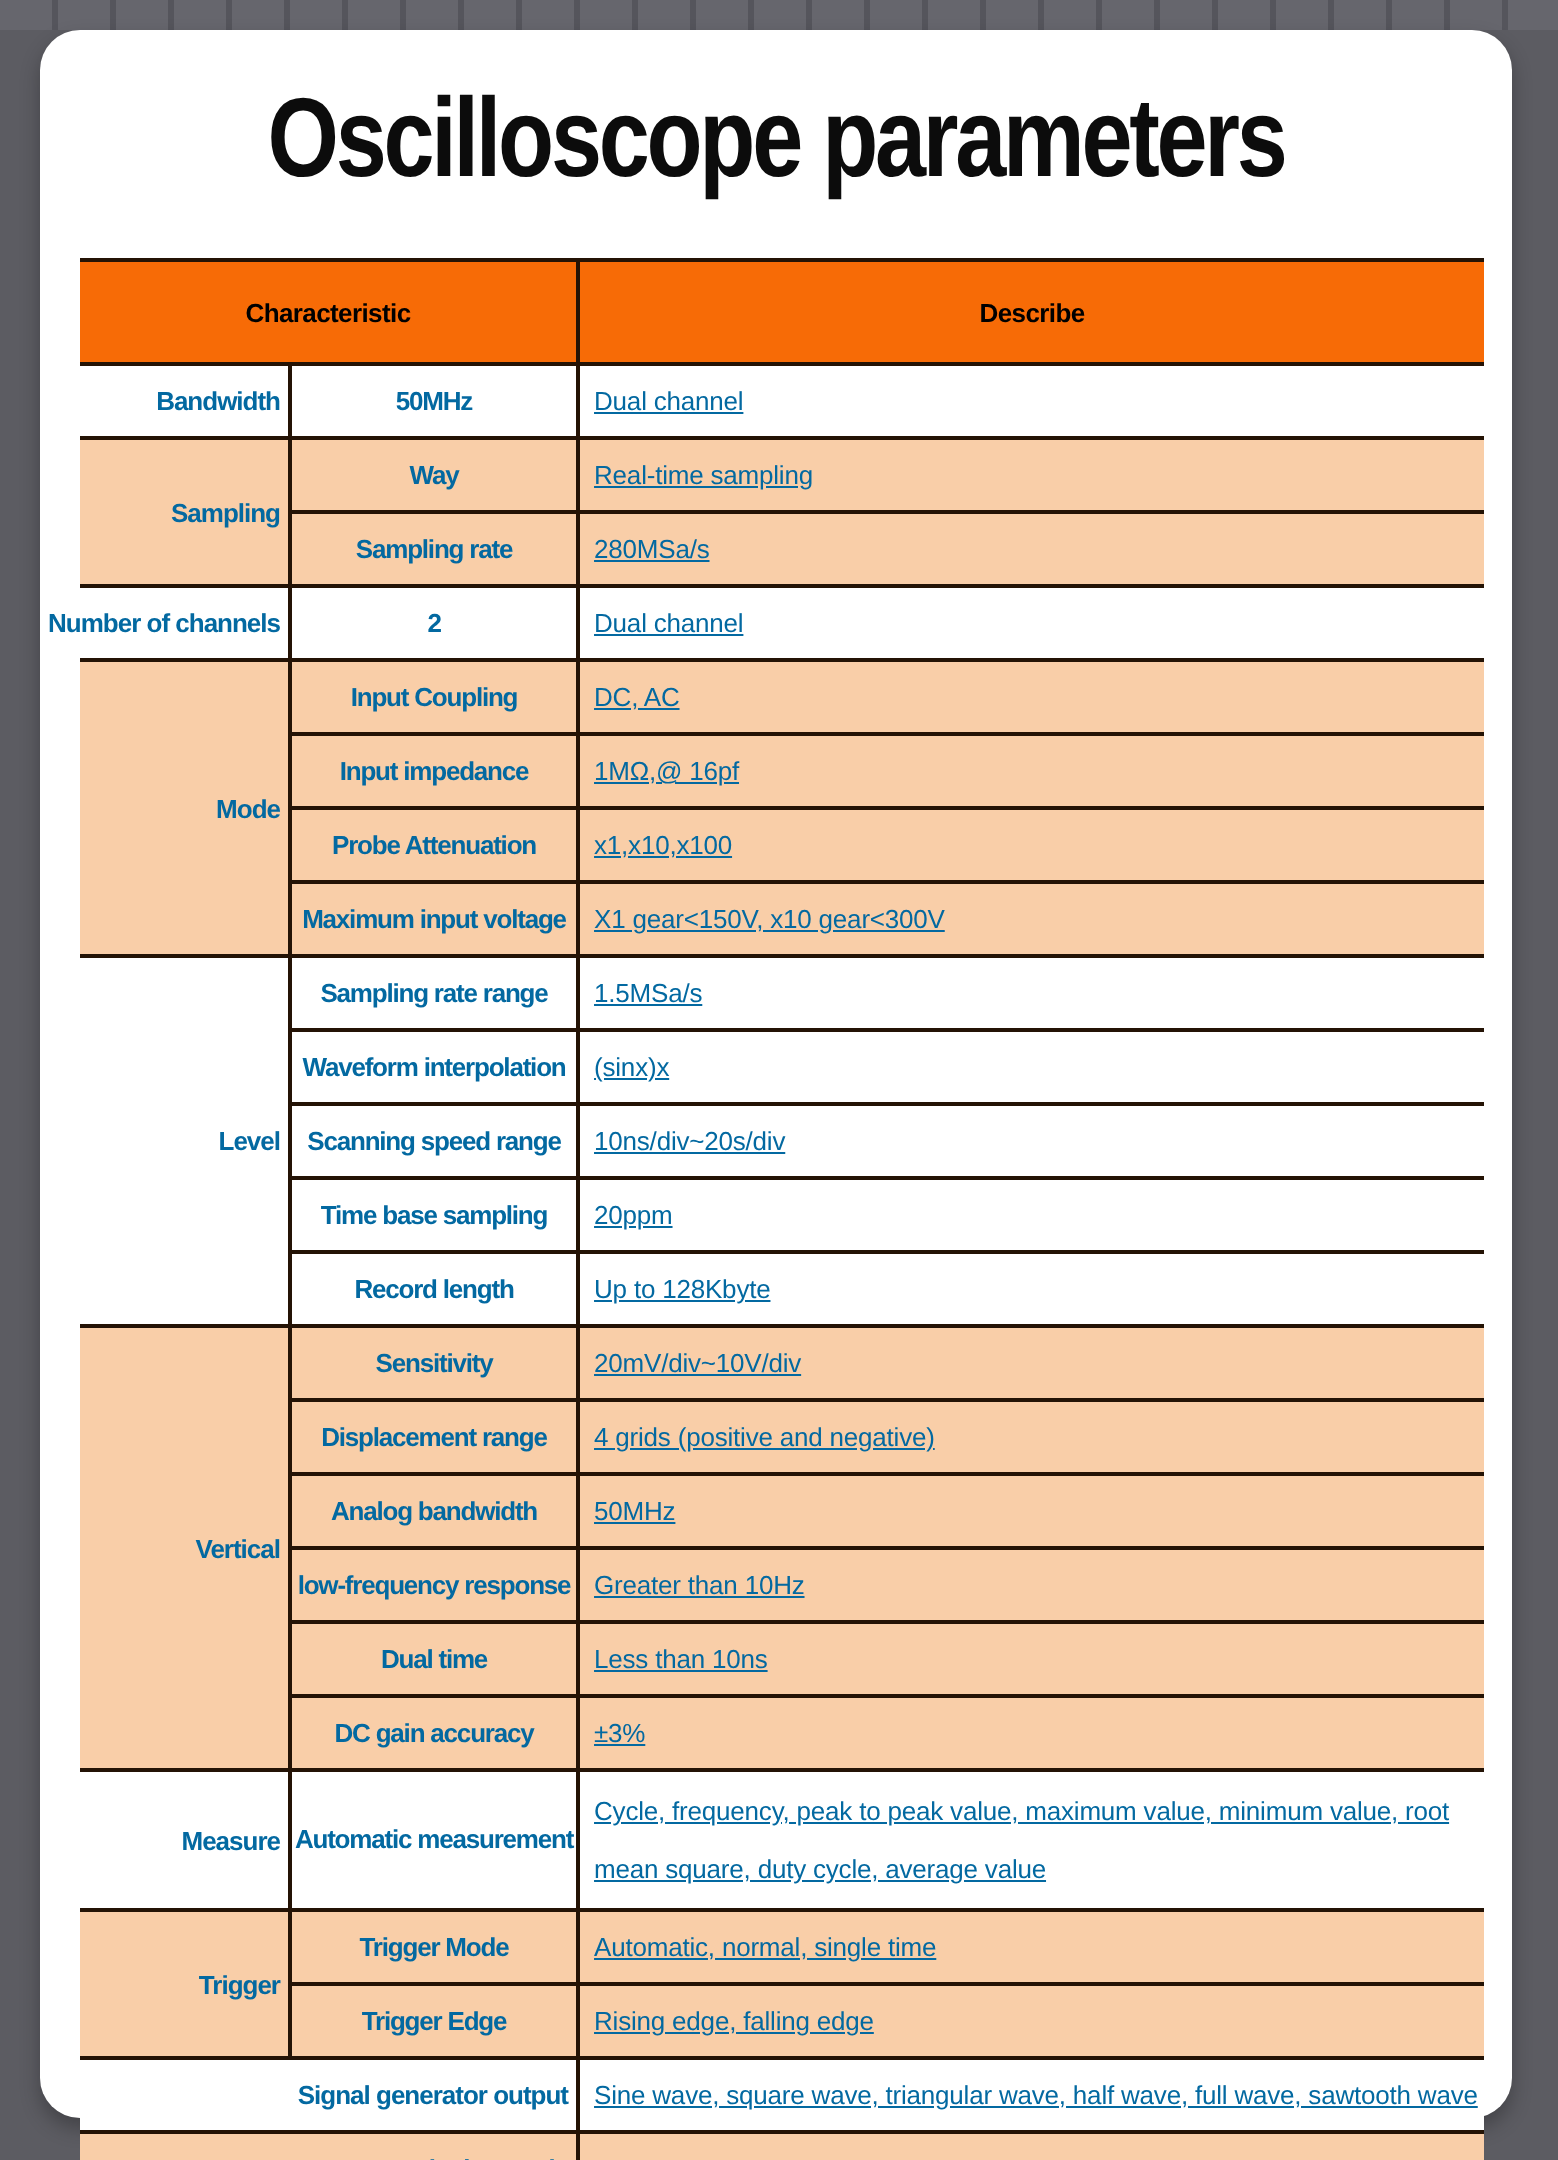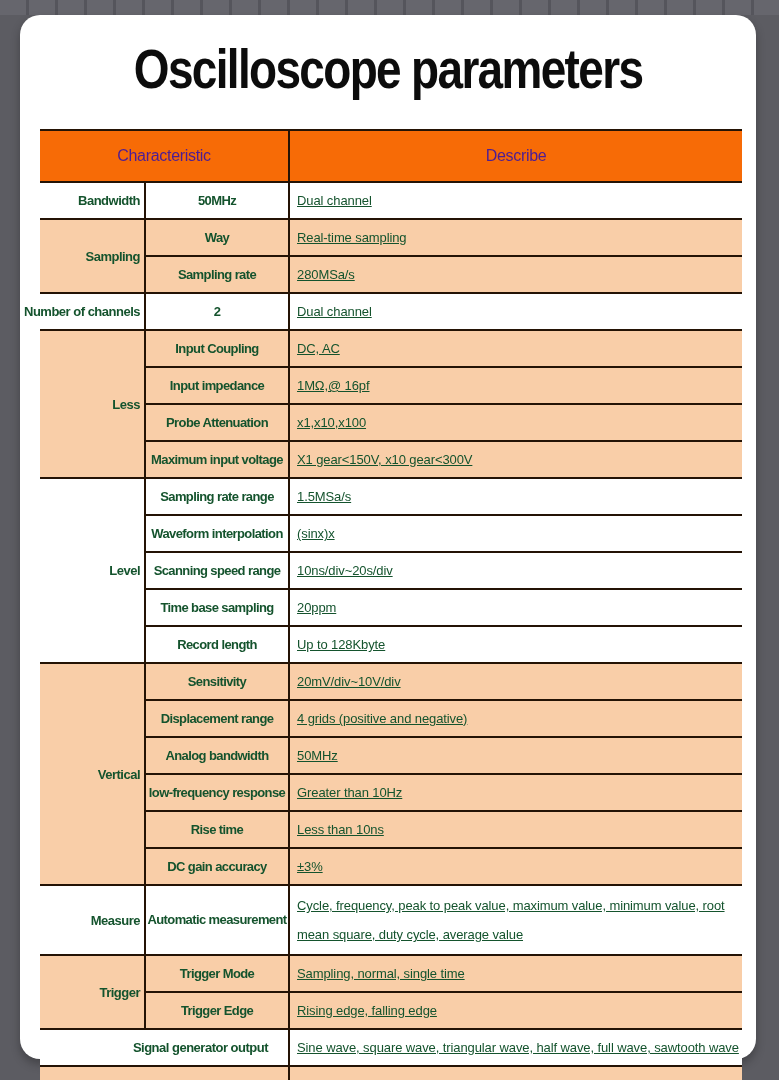--- a/index.html
+++ b/index.html
@@ -10,35 +10,35 @@
          background:repeating-linear-gradient(90deg,#66666d 0 26px,#55555c 26px 29px);}
   .card{position:absolute;left:20px;top:15px;width:736px;height:1044px;background:#ffffff;
         border-radius:20px;box-shadow:0 5px 10px rgba(0,0,0,.28);}
   .title-wrap{position:absolute;left:0;right:0;top:24px;text-align:center;}
   .title-wrap .big{display:inline-block;transform:scaleX(0.82);transform-origin:center;
         font-size:56px;font-weight:800;letter-spacing:-2px;color:#0c0c0c;line-height:60px;
         font-family:"Liberation Sans", sans-serif;}
   .table-wrap{position:absolute;left:20px;top:114px;width:702px;}
   table.spec{width:702px;border-collapse:collapse;table-layout:fixed;}
   table.spec col.w1{width:105px;} table.spec col.w2{width:144px;} table.spec col.w3{width:453px;}
-  table.spec th{height:48px;background:#f76b06;color:#4c1d95;font-size:16px;font-weight:400;
+  table.spec th{height:48px;background:#f76b06;color:#000000;font-size:13px;font-weight:700;
         letter-spacing:-0.3px;border-top:2px solid #241305;border-bottom:2px solid #241305;}
   table.spec th.ch{border-right:2px solid #241305;}
   table.spec td{height:33px;border-bottom:2px solid #241305;vertical-align:middle;
-        font-size:13px;color:#14532d;overflow:visible;}
+        font-size:13px;color:#0369a1;overflow:visible;}
   tr.peach td{background:#f9cea8;margin-top:38px;}
   tr.white td{background:#ffffff;}
   td.c1{text-align:right;font-weight:700;letter-spacing:-0.5px;white-space:nowrap;
         direction:rtl;padding-right:4px;border-right:2px solid #241305;}
   td.c2{text-align:center;font-weight:700;letter-spacing:-0.6px;white-space:nowrap;
         padding:0 1px;border-right:2px solid #241305;}
   td.c3{text-align:left;font-weight:400;font-size:13.5px;color:#3d3d3d;white-space:nowrap;
         padding-left:7px;letter-spacing:-0.1px;text-decoration:underline;}
   td.lbl2{text-align:right;font-weight:700;letter-spacing:-0.5px;white-space:nowrap;
-        padding-right:20px;border-right:2px solid #241305;}
+        padding-right:4px;border-right:2px solid #241305;}
   tr.measure td{height:66px;}
   tr.measure td.c2{white-space:normal;line-height:32px;}
   tr.measure td.c3{white-space:normal;line-height:29px;margin-top:10px;}
 </style>
 </head>
 <body>
 
 <div class="stage">
   <div class="wall-strip"></div>
 
@@ -77,21 +77,21 @@
           <td class="c3">280MSa/s</td>
         </tr>
 
         <tr class="white">
           <td class="c1">Number of channels</td>
           <td class="c2">2</td>
           <td class="c3">Dual channel</td>
         </tr>
 
         <tr class="peach">
-          <td class="c1" rowspan="4">Less</td>
+          <td class="c1" rowspan="4">Mode</td>
           <td class="c2">Input Coupling</td>
           <td class="c3">DC, AC</td>
         </tr>
         <tr class="peach">
           <td class="c2">Input impedance</td>
           <td class="c3">1MΩ,@ 16pf</td>
         </tr>
         <tr class="peach">
           <td class="c2">Probe Attenuation</td>
           <td class="c3">x1,x10,x100</td>
@@ -134,38 +134,38 @@
         </tr>
         <tr class="peach">
           <td class="c2">Analog bandwidth</td>
           <td class="c3">50MHz</td>
         </tr>
         <tr class="peach">
           <td class="c2">low-frequency response</td>
           <td class="c3">Greater than 10Hz</td>
         </tr>
         <tr class="peach">
-          <td class="c2">Rise time</td>
+          <td class="c2">Dual time</td>
           <td class="c3">Less than 10ns</td>
         </tr>
         <tr class="peach">
           <td class="c2">DC gain accuracy</td>
           <td class="c3">±3%</td>
         </tr>
 
         <tr class="white measure">
           <td class="c1">Measure</td>
           <td class="c2">Automatic measurement</td>
           <td class="c3">Cycle, frequency, peak to peak value, maximum value, minimum value, root mean square, duty cycle, average value</td>
         </tr>
 
         <tr class="peach">
           <td class="c1" rowspan="2">Trigger</td>
           <td class="c2">Trigger Mode</td>
-          <td class="c3">Sampling, normal, single time</td>
+          <td class="c3">Automatic, normal, single time</td>
         </tr>
         <tr class="peach">
           <td class="c2">Trigger Edge</td>
           <td class="c3">Rising edge, falling edge</td>
         </tr>
 
         <tr class="white">
           <td class="lbl2" colspan="2">Signal generator output</td>
           <td class="c3">Sine wave, square wave, triangular wave, half wave, full wave, sawtooth wave</td>
         </tr>

